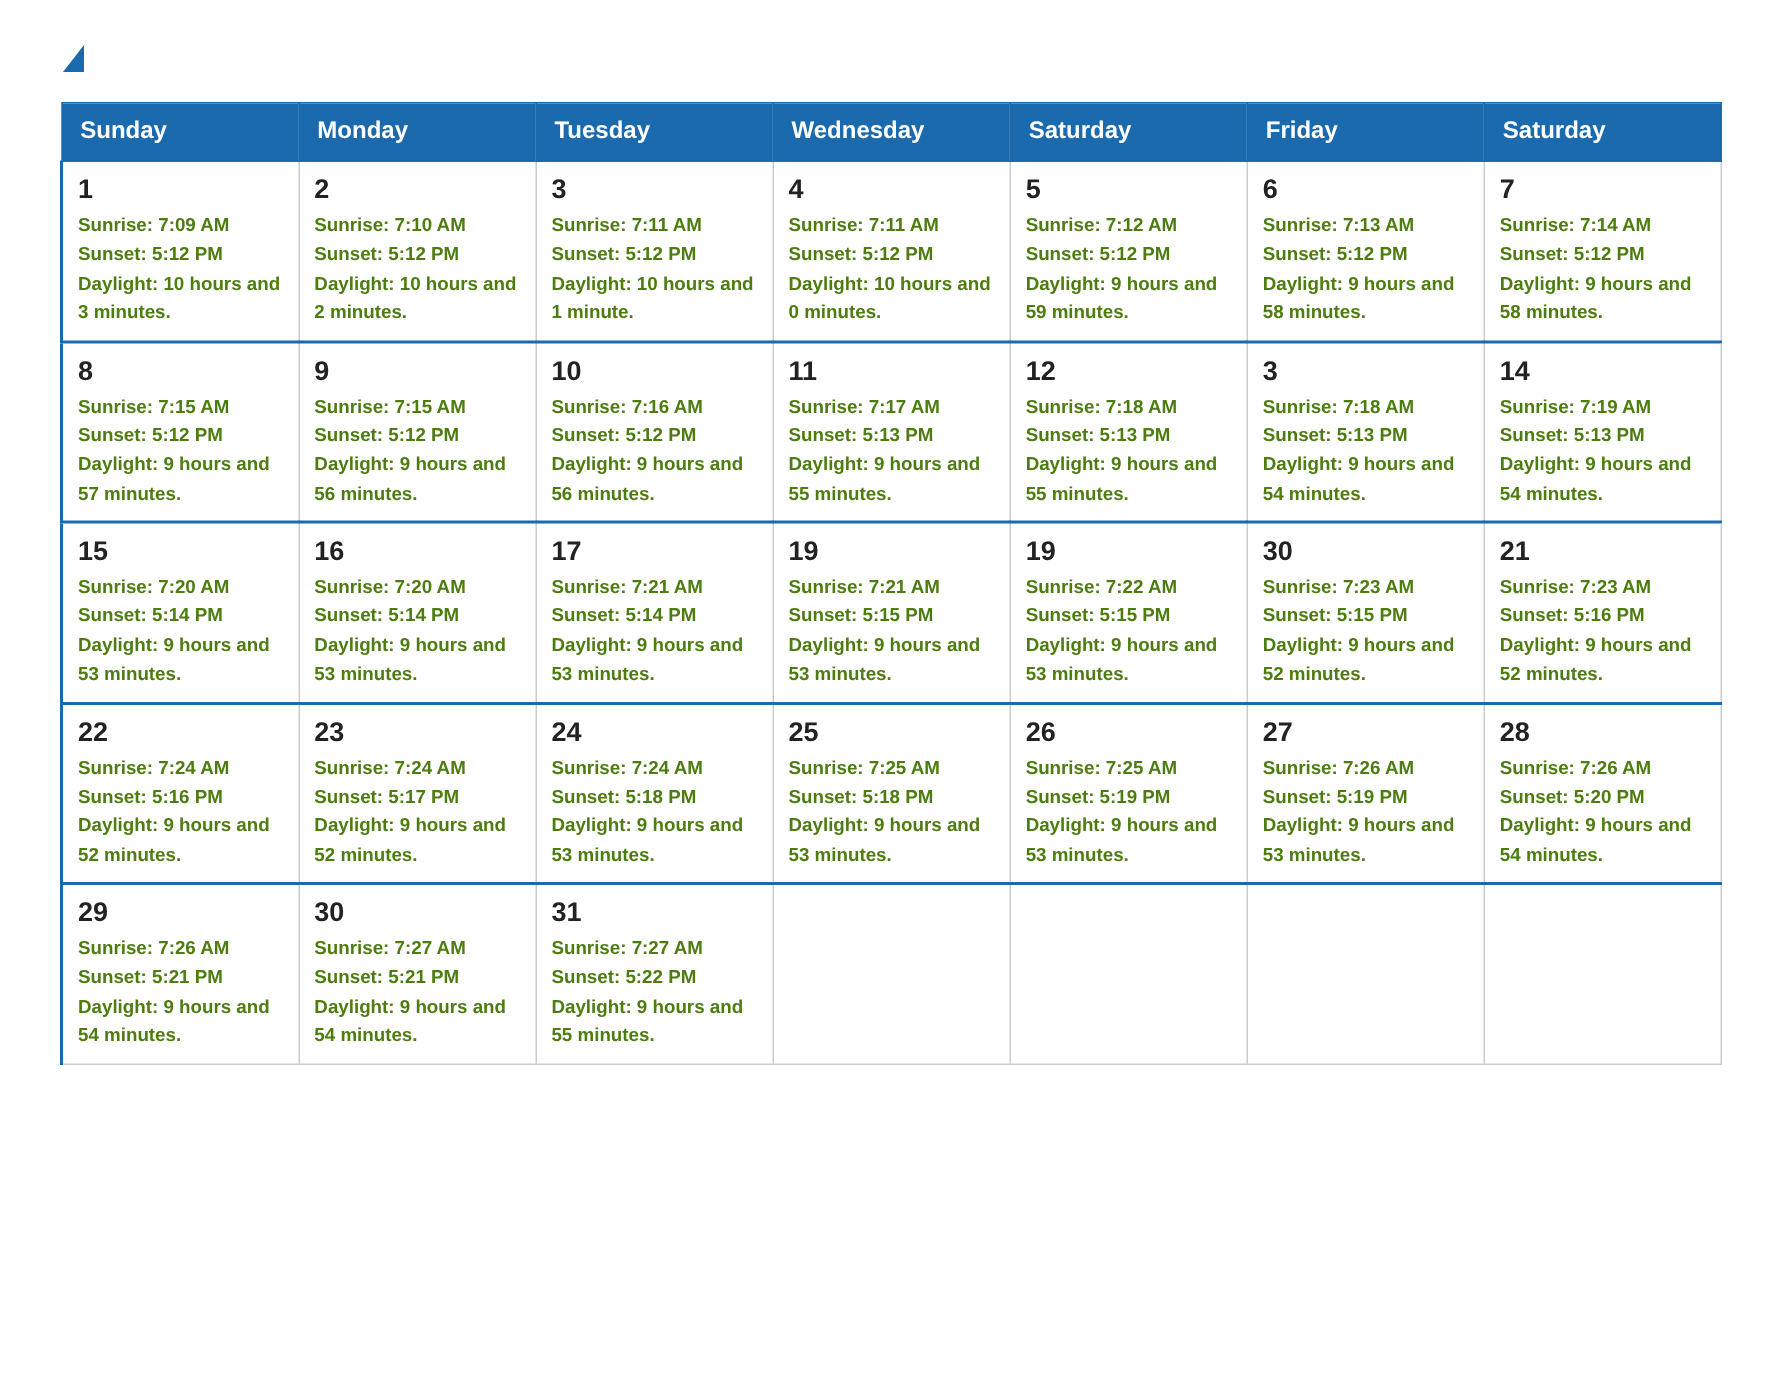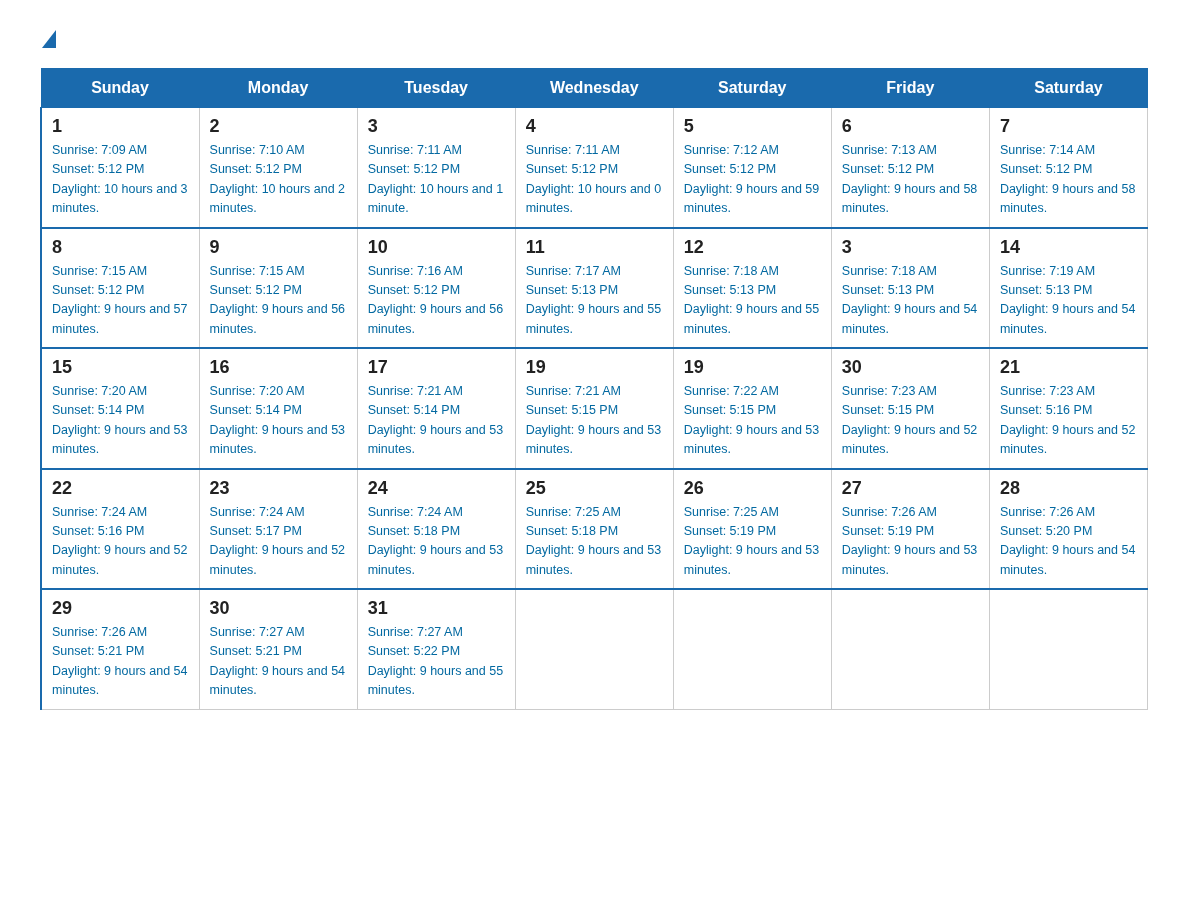--- a/index.html
+++ b/index.html
@@ -62,21 +62,21 @@
       width: 100%;
       border-collapse: collapse;
       table-layout: fixed;
     }
     thead tr th {
       background-color: #1a6aad;
       color: #fff;
       font-size: 16px;
       font-weight: bold;
       padding: 10px 12px;
-      text-align: center;
+      text-align: left;
       border: 1px solid #1a6aad;
     }
     tbody tr td {
       vertical-align: top;
       padding: 8px 10px;
       border: 1px solid #ccc;
       font-size: 13px;
       color: #333;
       height: 110px;
     }
@@ -86,21 +86,22 @@
     .day-number {
       font-size: 18px;
       font-weight: bold;
       color: #222;
       display: block;
       margin-bottom: 4px;
     }
     .day-info {
       font-size: 12.5px;
       line-height: 1.55;
-      color: #0369a1;
+      color: #4d7c0f;
+      font-weight: bold;
     }
     tbody tr {
       border-bottom: 2px solid #1a6aad;
     }
     tbody tr:last-child {
       border-bottom: none;
       padding-left: 41px;
     }
     .empty-cell {
       background: #fff;

